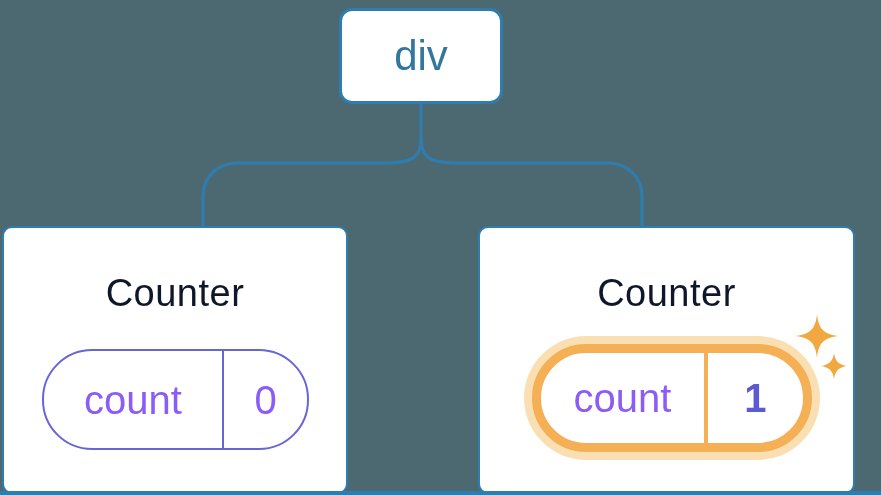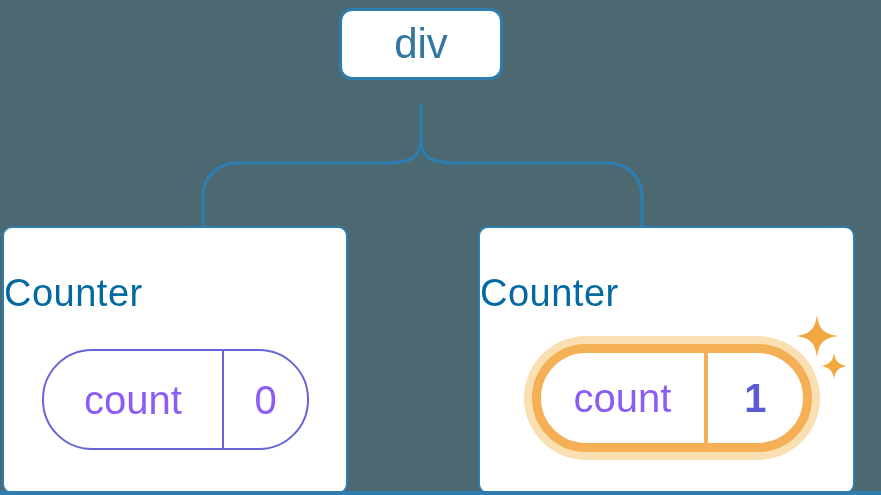--- a/index.html
+++ b/index.html
@@ -18,21 +18,21 @@
     position: absolute;
     left: 0; top: 0;
     width: 881px; height: 495px;
     pointer-events: none;
   }
 
   
   .root-node {
     position: absolute;
     left: 339px; top: 8px;
-    width: 164px; height: 72px;
+    width: 164px; height: 96px;
     background: #FFFFFF;
     border: 3px solid #2F7DAE;
     border-radius: 13px;
     display: flex;
     align-items: center;
     justify-content: center;
   }
   .root-label {
     color: #33779F;
     font-size: 42px;
@@ -48,21 +48,22 @@
     border: 2.5px solid #2F7DAE;
     border-radius: 10px;
   }
   .card.left  { left: 2px;   width: 346px; }
   .card.right { left: 478px; width: 377px; }
 
   .card-title {
     position: absolute;
     top: 46px; left: 0;
     width: 100%;
-    color: #0369a1;
+    text-align: center;
+    color: #0f172a;
     font-size: 38px;
     letter-spacing: 0.5px;
     line-height: 1;
   }
 
   
   .pill {
     position: absolute;
     display: flex;
     align-items: stretch;

